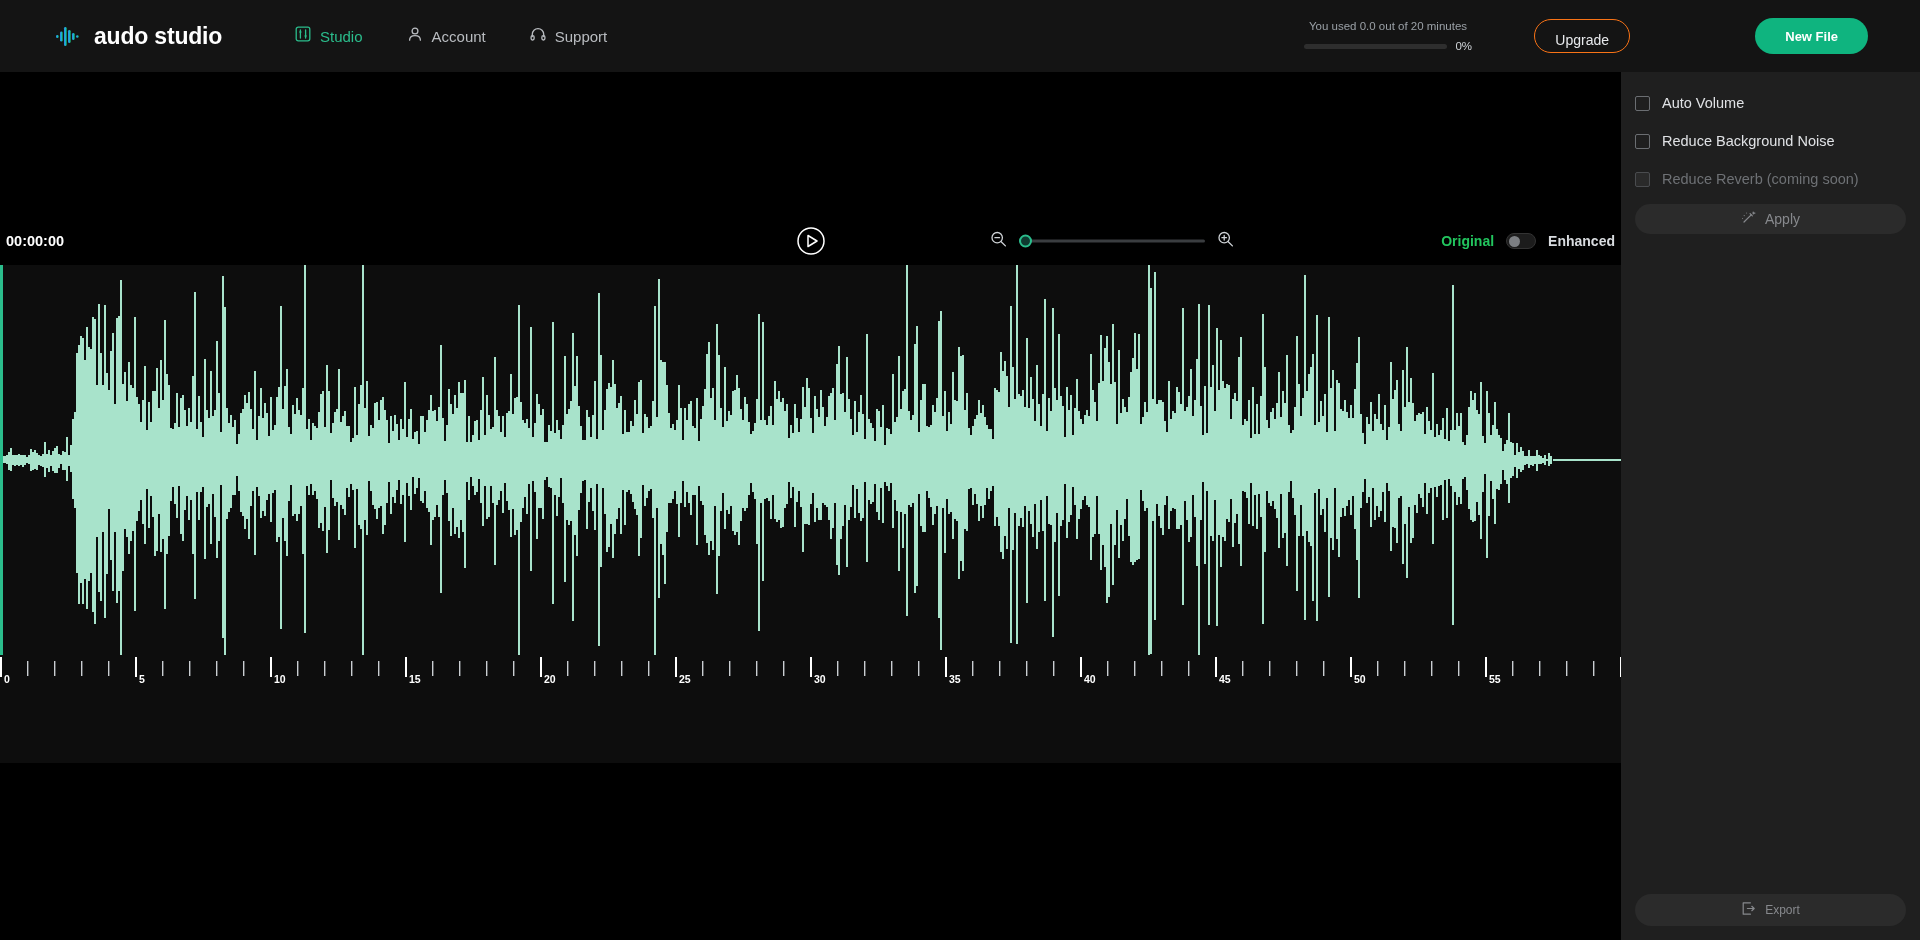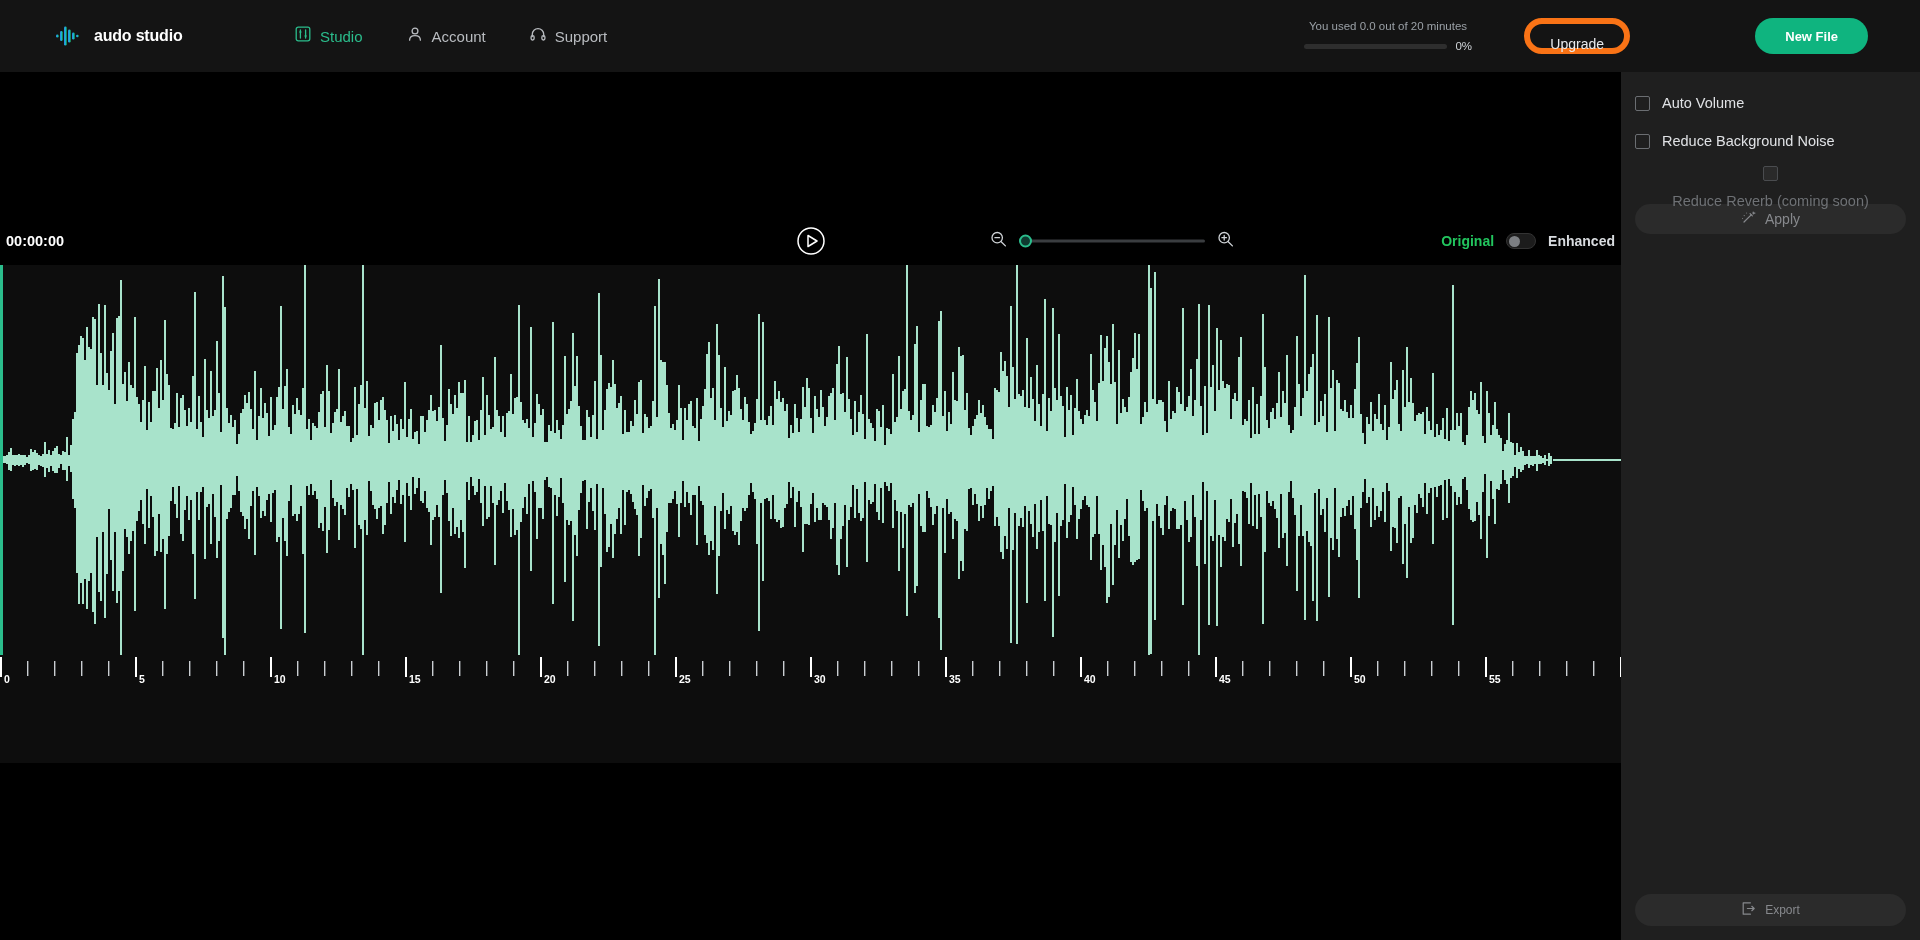--- a/index.html
+++ b/index.html
@@ -16,42 +16,42 @@
   .header {
     position: absolute; left: 0; top: 0; width: 1920px; height: 72px;
     background: #141414;
     display: flex; align-items: center;
   }
   .logo-wrap {
     position: absolute; left: 56px; top: 50%; transform: translateY(-50%);
     display: flex; align-items: center; gap: 10px;
   }
   .logo-mark { display: block; }
-  .logo-text { color: #ffffff; font-size: 16px; font-weight: 700; letter-spacing: -0.2px; }
+  .logo-text { color: #ffffff; font-size: 23px; font-weight: 700; letter-spacing: -0.2px; }
 
   .nav { position: absolute; left: 295px; top: 50%; transform: translateY(-50%);
          display: flex; align-items: center; gap: 44px; }
   .nav-item { display: flex; align-items: center; gap: 9px; cursor: pointer; }
   .nav-label { font-size: 15px; color: #b9bcc0; }
   .nav-item.active .nav-label { color: #2bbd8c; }
   .nav-item.active svg { color: #2bbd8c; }
   .nav-item svg { color: #b9bcc0; }
 
   .usage { position: absolute; right: 448px; top: 50%; transform: translateY(-50%);
            width: 168px; text-align: left; }
   .usage-text { font-size: 11.5px; color: #9aa0a6; white-space: nowrap; text-align: center; }
   .usage-row { display: flex; align-items: center; gap: 8px; margin-top: 8px; }
   .usage-track { flex: 1; height: 5px; border-radius: 3px; background: #2e2e2e; position: relative; overflow: hidden; }
   .usage-fill { position: absolute; left: 0; top: 0; bottom: 0; background: #2bbd8c; width: 0%; }
   .usage-pct { font-size: 11.5px; color: #cfd3d7; }
 
   .btn-upgrade {
     position: absolute; right: 290px; top: 50%; transform: translateY(-50%);
     height: 34px; padding: 12px 20px; border-radius: 18px;
-    background: transparent; border: 6px solid #f97316;
+    background: transparent; border: 1px solid #f97316;
     color: #e8eaed; font-size: 14px; font-family: inherit; cursor: pointer;
   }
   .btn-newfile {
     position: absolute; right: 52px; top: 50%; transform: translateY(-50%);
     height: 36px; padding: 0 30px; border-radius: 18px;
     background: #0fb47f; border: none;
     color: #ffffff; font-size: 13px; font-weight: 700; font-family: inherit; cursor: pointer;
   }
 
   
@@ -92,21 +92,21 @@
   .sidebar { position: absolute; left: 1621px; top: 72px; width: 299px; height: 868px;
              background: #1f1f1f; }
   .side-head { height: 48px; display: flex; align-items: center; padding: 0 14px;
                border-bottom: 1px solid #2c2c2c; }
   .side-title { color: #ffffff; font-size: 16px; font-weight: 700; }
   .side-body { padding: 18px 14px 0 14px; }
   .chk-row { display: flex; align-items: center; gap: 12px; height: 26px; margin-bottom: 12px; cursor: pointer; }
   .chk-box { width: 15px; height: 15px; border: 1px solid #6b6e72; border-radius: 2px; background: transparent; flex: 0 0 auto; }
   .chk-row.disabled .chk-box { border-color: #4a4c4f; background: #2a2a2a; }
   .chk-label { font-size: 14.5px; color: #e0e2e5; }
-  .chk-row.disabled { cursor: default; flex-direction: column; }
+  .chk-row.disabled { cursor: default; }
   .chk-row.disabled .chk-label { color: #6e7175; }
 
   .btn-apply {
     margin: 12px 0 0 0; width: 271px; height: 30px; border-radius: 16px;
     background: #2b2b2b; border: none; color: #87898d; font-size: 14px; font-family: inherit;
     display: flex; align-items: center; justify-content: center; gap: 9px; cursor: default;
   }
   .btn-export {
     position: absolute; left: 14px; bottom: 14px; width: 271px; height: 32px; border-radius: 16px;
     background: #2b2b2b; border: none; color: #87898d; font-size: 12px; font-family: inherit;

